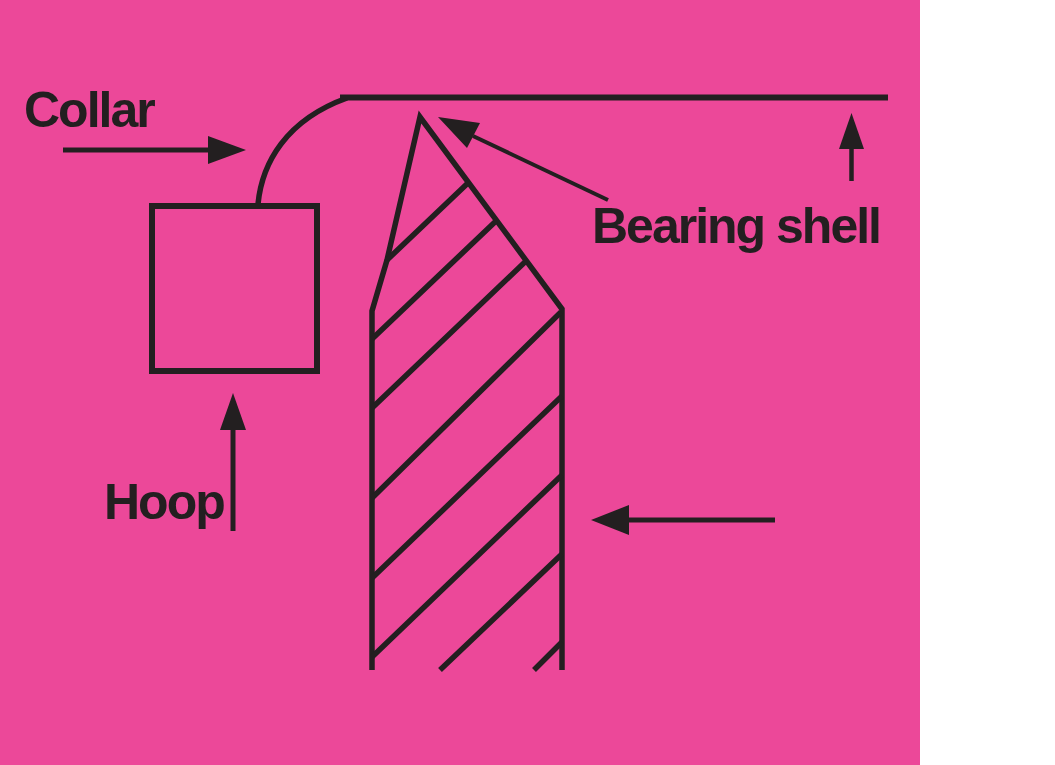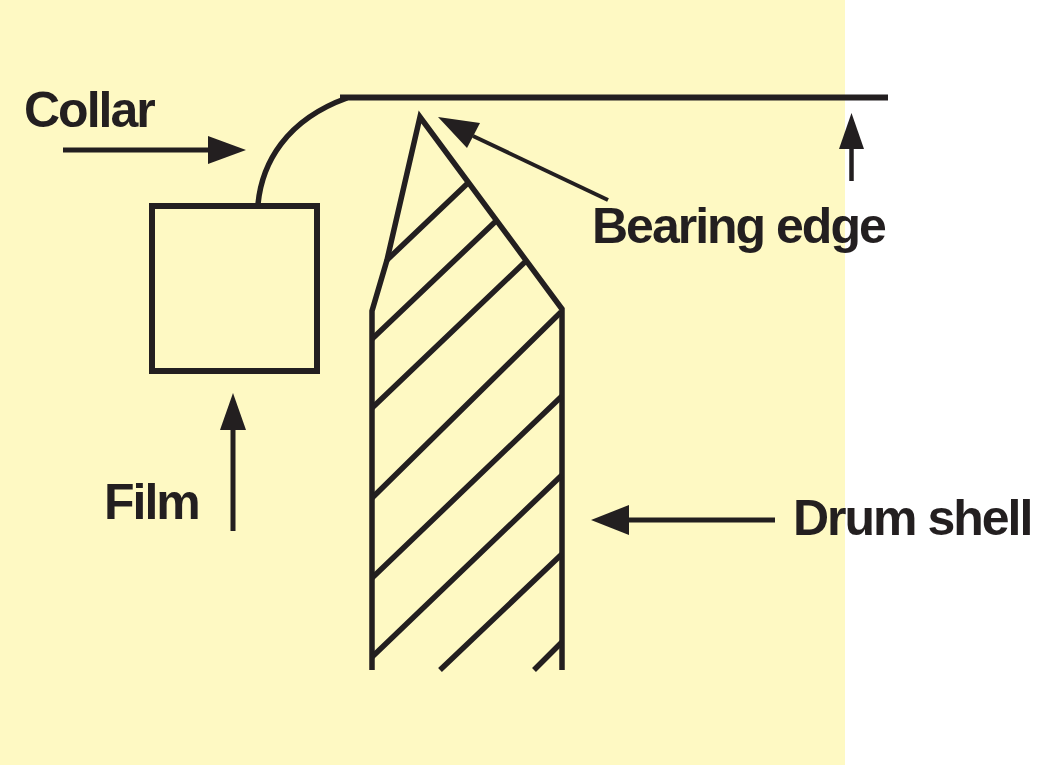--- a/index.html
+++ b/index.html
@@ -5,23 +5,23 @@
   * { margin: 0; padding: 0; box-sizing: border-box; }
   html, body {
     width: 1055px;
     height: 765px;
     background: #ffffff;
     font-family: "Liberation Sans", sans-serif;
     overflow: hidden;
   }
   .canvas {
     position: relative;
-    width: 845px;
+    width: 920px;
     height: 765px;
-    background: #fef9c3;
+    background: #ec4899;
   }
   svg.diagram {
     position: absolute;
     left: 0;
     top: 0;
   }
   .label {
     position: absolute;
     font-weight: 700;
     font-size: 50px;
@@ -83,19 +83,18 @@
 
     <g>
       <line x1="775" y1="520" x2="628" y2="520" stroke="#231f20" stroke-width="5"></line>
       <polygon points="591,520 629,505 629,535" fill="#231f20"></polygon>
     </g>
   </svg>
 
   <div class="label label-collar">Collar</div>
 
 
-  <div class="label label-bearing-edge">Bearing edge</div>
+  <div class="label label-bearing-edge">Bearing shell</div>
 
-  <div class="label label-hoop">Film</div>
+  <div class="label label-hoop">Hoop</div>
 
-  <div class="label label-drum-shell">Drum shell</div>
 
 </div>
 
 </body></html>

